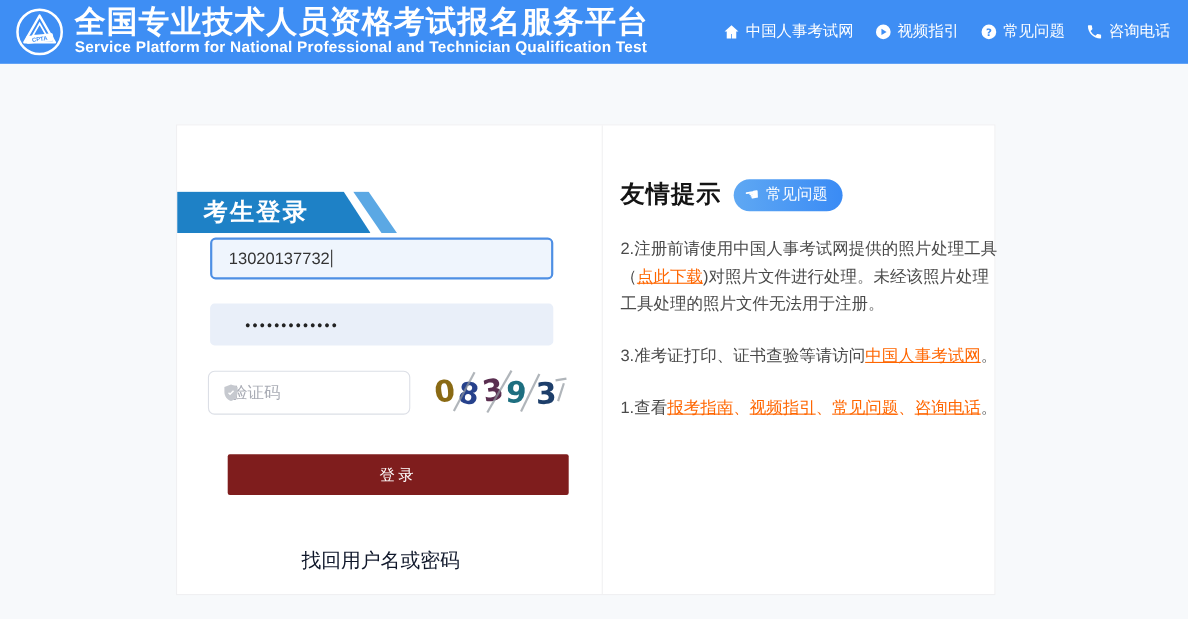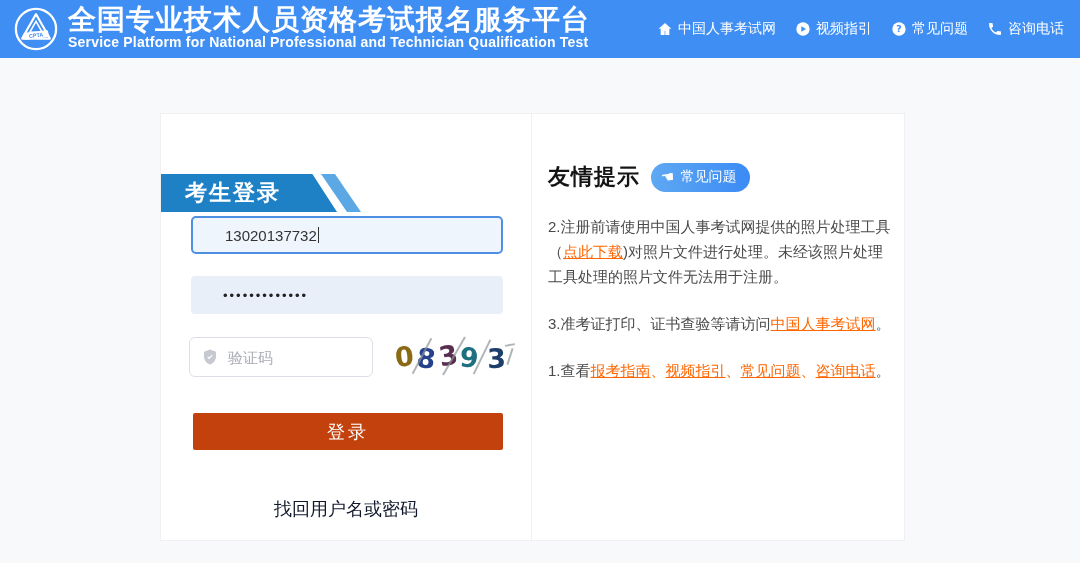--- a/index.html
+++ b/index.html
@@ -15,56 +15,56 @@
   .title{font-size:28px;font-weight:bold;letter-spacing:1px;line-height:27px;white-space:nowrap;}
   .subtitle{font-size:14px;font-weight:bold;margin-top:1px;letter-spacing:.2px;white-space:nowrap;}
   .nav{position:absolute;right:16px;top:0;height:58px;display:flex;align-items:center;gap:19px;}
   .nav-item{display:flex;align-items:center;gap:5px;color:#fff;font-size:14px;cursor:pointer;white-space:nowrap;}
   .nav-icon{width:16px;height:16px;display:block;}
   .nav-icon svg{width:16px;height:16px;display:block;}
   
   .card{position:absolute;left:160px;top:113px;width:745px;height:428px;background:#fff;
         border:1px solid #F0F0F2;box-sizing:border-box;}
   .left-panel{position:absolute;left:0;top:0;width:370px;height:100%;}
-  .right-panel{position:absolute;left:370px;top:0;width:373px;height:100%;border-left:1px solid #F0F0F2;}
+  .right-panel{position:absolute;left:386px;top:0;width:373px;height:100%;border-left:1px solid #F0F0F2;}
   
   .banner{position:absolute;left:0;top:60px;width:200px;height:38px;padding-left:24px;}
   .banner-back{position:absolute;left:0;top:0;width:200px;height:38px;background:#5BA8E4;
                clip-path:polygon(80% 0,87% 0,100% 100%,93% 100%);}
   .banner-front{position:absolute;left:0;top:0;width:176px;height:38px;background:#1E81C6;
                 clip-path:polygon(0 0,86% 0,100% 100%,0 100%);}
   .banner-text{position:absolute;left:24px;top:0;line-height:38px;color:#fff;
                font-size:22px;font-weight:bold;letter-spacing:2px;}
   
   .input-user{position:absolute;left:30px;top:102px;width:312px;height:38px;box-sizing:border-box;
               border:2px solid #4E8FE4;border-radius:5px;background:#EFF5FD;
-              display:flex;align-items:center;padding-left:32px;font-size:15px;color:#333;cursor:text;}
+              display:flex;align-items:center;padding-left:15px;font-size:15px;color:#333;cursor:text;}
   .caret{width:1px;height:16px;background:#333;margin-left:1px;}
   .input-pass{position:absolute;left:30px;top:162px;width:312px;height:38px;box-sizing:border-box;
               border-radius:4px;background:#E9EFF9;display:flex;align-items:center;
               padding-left:32px;font-size:13px;letter-spacing:2px;color:#222;cursor:text;}
   .captcha-wrap{position:absolute;left:28px;top:223px;width:184px;height:40px;}
   .captcha-field{width:100%;height:100%;box-sizing:border-box;border:1px solid #DCDFE6;border-radius:6px;
-                 background:#fff;padding:0 8px 0 38px;font-size:15px;color:#333;outline:none;
+                 background:#fff;padding:0 8px 0 20px;font-size:15px;color:#333;outline:none;
                  font-family:inherit;}
   .captcha-field::placeholder{color:#A9ACB5;}
   .shield{position:absolute;left:12px;top:11px;width:18px;height:18px;}
   
   .captcha-img{position:absolute;left:232px;top:221px;width:124px;height:42px;cursor:pointer;}
   .cap-char{display:inline-block;font-family:"DejaVu Sans",sans-serif;font-weight:bold;
             font-size:27px;line-height:42px;}
   .noise{position:absolute;background:#8E959C;opacity:.7;}
   .n1{left:28px;top:1px;width:2px;height:40px;transform:rotate(28deg);}
   .n2{left:60px;top:-1px;width:2px;height:44px;transform:rotate(30deg);}
   .n3{left:88px;top:3px;width:2px;height:38px;transform:rotate(26deg);}
   .n4{left:112px;top:9px;width:10px;height:2px;transform:rotate(-10deg);}
   .n5{left:116px;top:13px;width:2px;height:17px;transform:rotate(18deg);}
   
-  .login-btn{position:absolute;left:32px;top:299px;width:310px;height:37px;background:#c2410c;
-             border:none;border-radius:2px;color:#fff;font-size:18px;letter-spacing:3px;
+  .login-btn{position:absolute;left:46px;top:299px;width:310px;height:37px;background:#7f1d1d;
+             border:none;border-radius:2px;color:#fff;font-size:14px;letter-spacing:3px;
              display:flex;align-items:center;justify-content:center;cursor:pointer;font-family:inherit;}
   .forgot{position:absolute;left:0;top:358px;width:370px;text-align:center;font-size:18px;
           color:#0f172a;cursor:pointer;margin-top:25px;}
   
   .tips-head{position:absolute;left:16px;top:48px;display:flex;align-items:center;}
   .tips-title{font-size:22px;font-weight:bold;color:#141414;letter-spacing:1px;}
   .faq-pill{margin-left:11px;height:29px;padding:0 14px 0 10px;border-radius:15px;
             background:linear-gradient(90deg,#5FA8F3,#3A8BF5);color:#fff;font-size:14px;
             display:flex;align-items:center;gap:6px;cursor:pointer;border:none;font-family:inherit;}
   .hand-icon{font-family:"DejaVu Sans",sans-serif;font-size:15px;display:inline-block;

